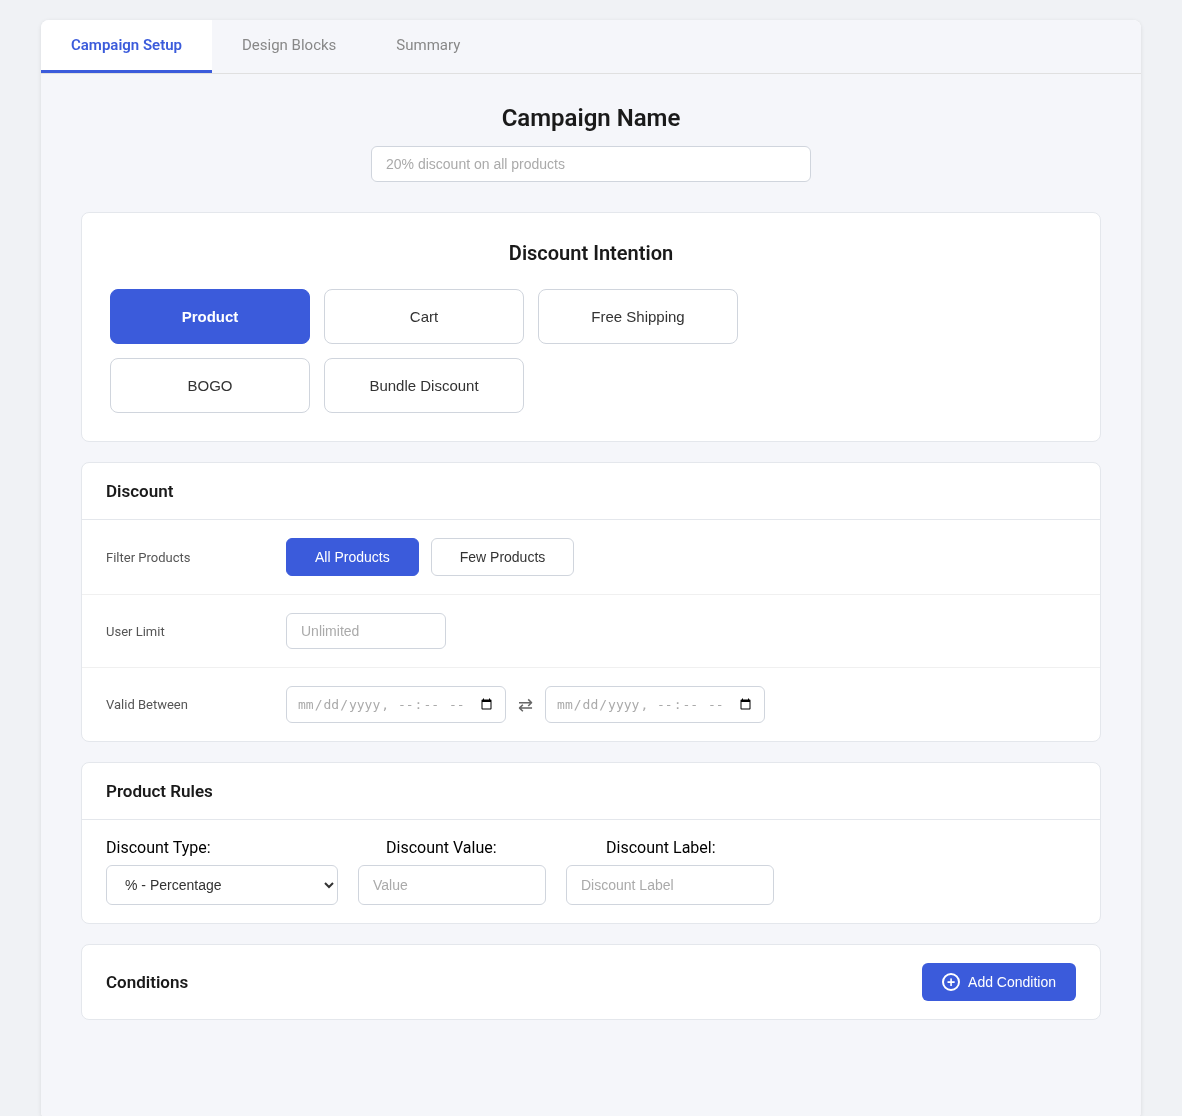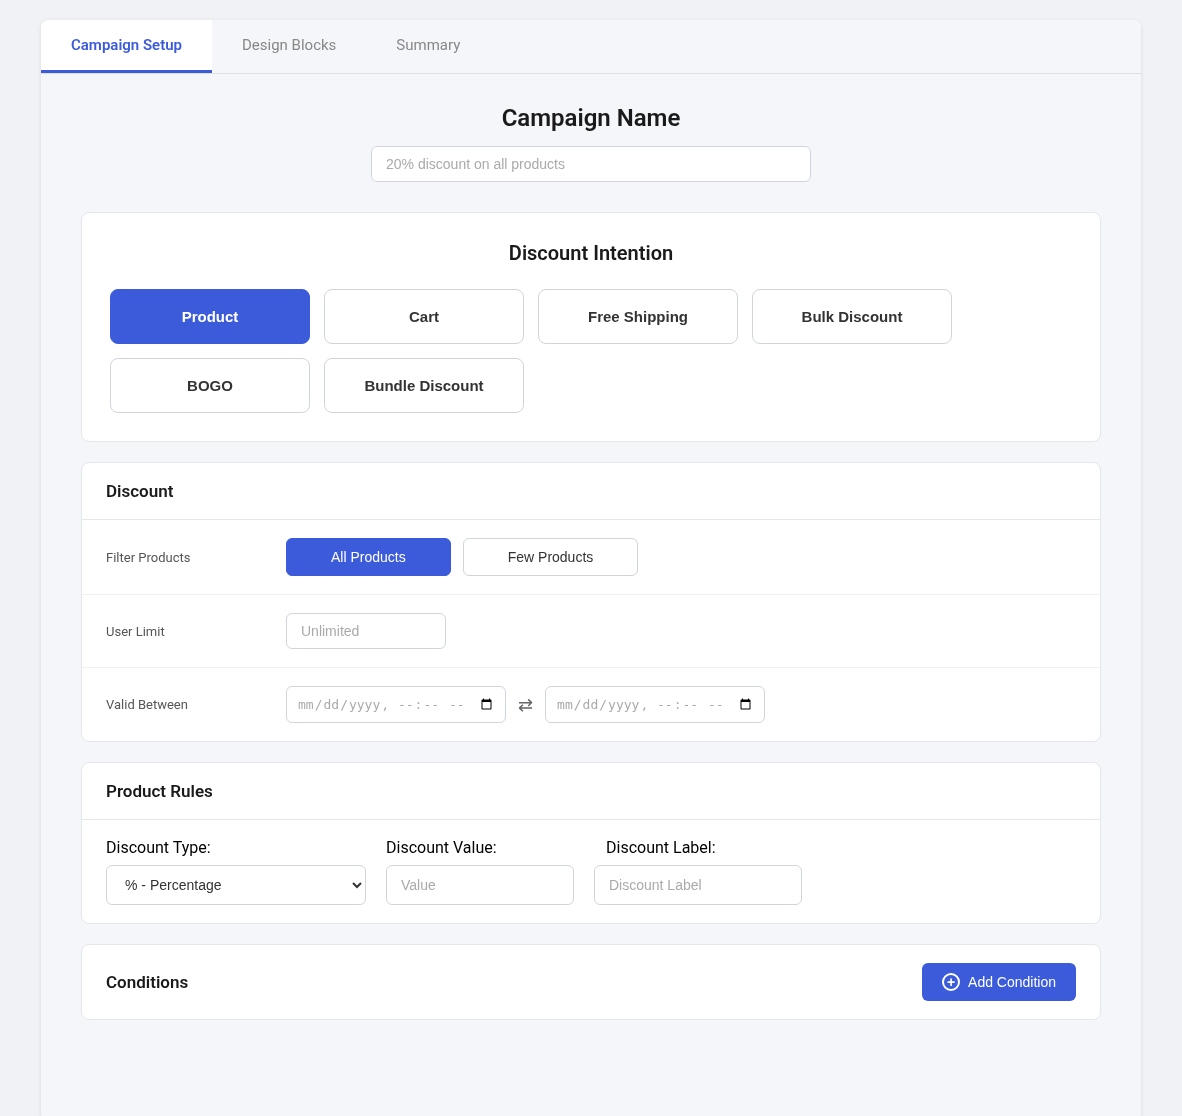--- a/index.html
+++ b/index.html
@@ -88,21 +88,21 @@
     
     .intention-grid {
       display: flex;
       flex-wrap: wrap;
       gap: 14px;
     }
     .intention-btn {
       padding: 18px 30px;
       border-radius: 8px;
       font-size: 15px;
-      font-weight: 700;
+      font-weight: 400;
       cursor: pointer;
       border: 1.5px solid #d0d5dd;
       background: #fff;
       color: #333;
       min-width: 200px;
       text-align: center;
     }
     .intention-btn.active {
       background: #3b5bdb;
       color: #fff;
@@ -148,21 +148,21 @@
     }
     .row-controls {
       display: flex;
       align-items: center;
       gap: 12px;
       flex: 1;
     }
 
     
     .filter-btn {
-      padding: 10px 44px;
+      padding: 10px 28px;
       border-radius: 6px;
       font-size: 14px;
       font-weight: 500;
       cursor: pointer;
       border: 1.5px solid #d0d5dd;
       background: #fff;
       color: #333;
       text-align: right;
     }
     .filter-btn.active {
@@ -214,21 +214,21 @@
       gap: 20px;
     }
     .discount-type-select {
       padding: 10px 14px;
       border: 1px solid #d0d5dd;
       border-radius: 6px;
       font-size: 14px;
       color: #333;
       background: #fff;
       outline: none;
-      width: 260px;
+      width: 232px;
       appearance: auto;
     }
     .discount-value-input {
       width: 188px;
     }
     .discount-label-input {
       width: 208px;
     }
 
     
@@ -287,21 +287,20 @@
       <input class="campaign-name-input text-input" type="text" placeholder="20% discount on all products" style="">
     </div>
 
     <div class="card">
       <div class="card-title">Discount Intention</div>
       <div class="intention-grid">
         <div class="intention-row">
           <button class="intention-btn active">Product</button>
           <button class="intention-btn">Cart</button>
           <button class="intention-btn">Free Shipping</button>
-          <button class="intention-btn">Bulk Discount</button>
         </div>
         <div class="intention-row">
           <button class="intention-btn">BOGO</button>
           <button class="intention-btn">Bundle Discount</button>
         </div>
       </div>
     </div>
 
     <div class="section-card">
       <div class="section-header">Discount</div>

